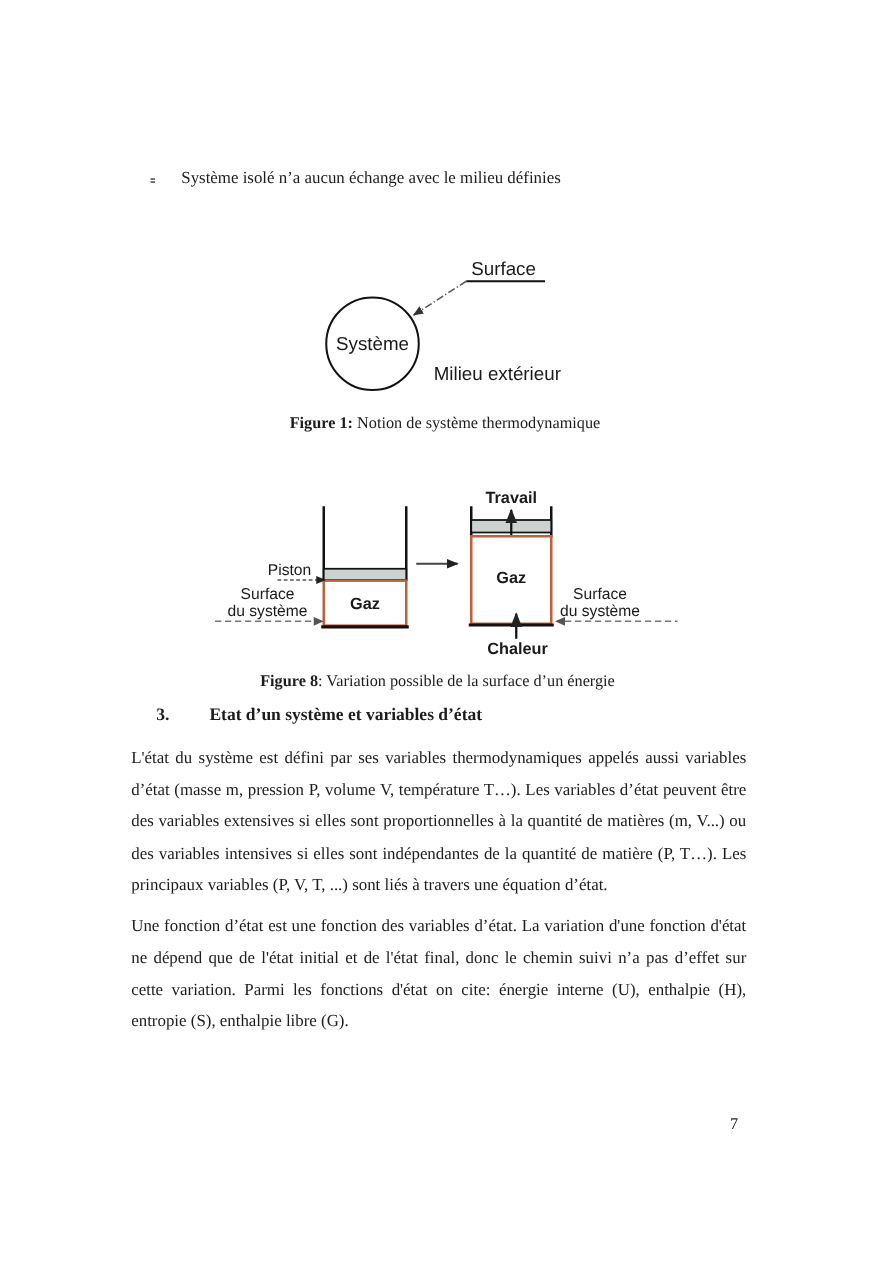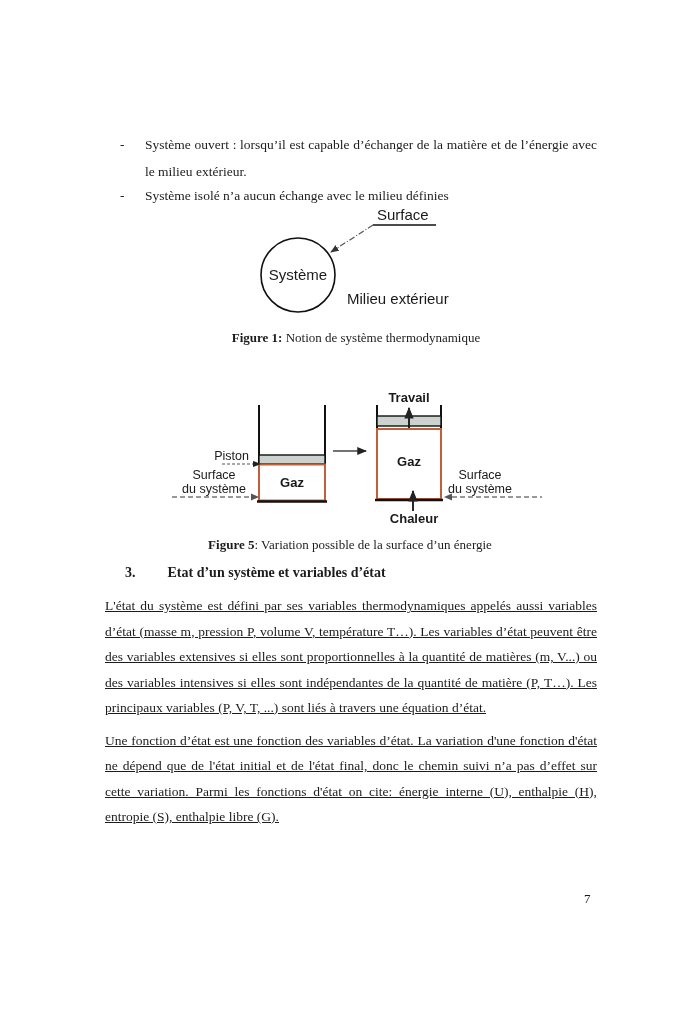--- a/index.html
+++ b/index.html
@@ -42,37 +42,36 @@
   .heading {
     position: absolute; top: 565px; left: 125px;
     font-size: 14px; font-weight: bold;
   }
   .heading .h-title { margin-left: 14px; padding-left: 18px; }
   
   .bodytext {
     position: absolute; top: 593px; left: 105px; width: 492px;
     font-size: 13.5px; line-height: 25.5px;
   }
-  .bodytext p { text-align: justify; margin-bottom: 7px; text-decoration: underline; }
+  .bodytext p { text-align: justify; margin-bottom: 7px; }
   
   .pagenum {
     position: absolute; top: 891px; left: 584px;
     font-size: 13px;
   }
   svg text { font-family: "Liberation Sans", sans-serif; fill: #1a1a1a; }
 </style>
 </head>
 <body>
 
 <div class="page">
 
   <div class="bullets">
     <div class="bullet">
       <span class="marker">-</span>
-      <span>Système ouvert : lorsqu’il est capable d’échanger de la matière et de l’énergie avec le milieu extérieur.</span>
     </div>
     <div class="bullet">
       <span class="marker">-</span>
       <span>Système isolé n’a aucun échange avec le milieu définies</span>
     </div>
   </div>
 
   <svg class="fig1" width="260" height="122" viewBox="0 0 260 122">
     <defs>
       <marker id="arw" viewBox="0 0 10 10" refX="9" refY="5" markerWidth="7" markerHeight="7" orient="auto-start-reverse">
@@ -126,21 +125,21 @@
     <line x1="243" y1="126" x2="243" y2="106" stroke="#111" stroke-width="1.8" marker-end="url(#arw2)"></line>
     <text x="244" y="138" font-size="13" font-weight="bold" text-anchor="middle">Chaleur</text>
 
     <text x="310" y="94" font-size="12.5" text-anchor="middle">Surface</text>
     <text x="310" y="108" font-size="12.5" text-anchor="middle">du système</text>
     <polygon points="274,112 282,108.5 282,115.5" fill="#555"></polygon>
     <line x1="282" y1="112" x2="372" y2="112" stroke="#777" stroke-width="1.3" stroke-dasharray="5 3"></line>
   </svg>
 
   <div class="caption caption-2">
-    <b>Figure 5</b><span>: Variation possible de la surface d’un énergie</span>
+    <b>Figure 8</b><span>: Variation possible de la surface d’un énergie</span>
   </div>
 
   <div class="heading">
     <span>3.</span><span class="h-title">Etat d’un système et variables d’état</span>
   </div>
 
   <div class="bodytext">
     <p>L'état du système est défini par ses variables thermodynamiques appelés aussi variables d’état (masse m, pression P, volume V, température T…). Les variables d’état peuvent être des variables extensives si elles sont proportionnelles à la quantité de matières (m, V...) ou des variables intensives si elles sont indépendantes de la quantité de matière (P, T…). Les principaux variables (P, V, T, ...) sont liés à travers une équation d’état.</p>
     <p>Une fonction d’état est une fonction des variables d’état. La variation d'une fonction d'état ne dépend que de l'état initial et de l'état final, donc le chemin suivi n’a pas d’effet sur cette variation. Parmi les fonctions d'état on cite: énergie interne (U), enthalpie (H), entropie (S), enthalpie libre (G).</p>
   </div>

